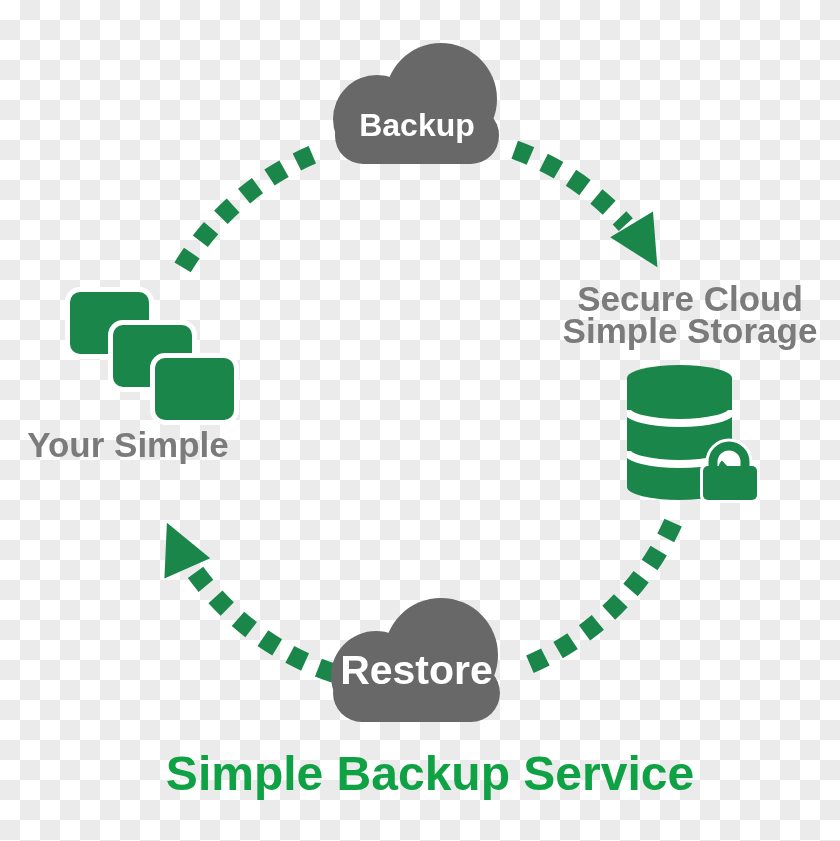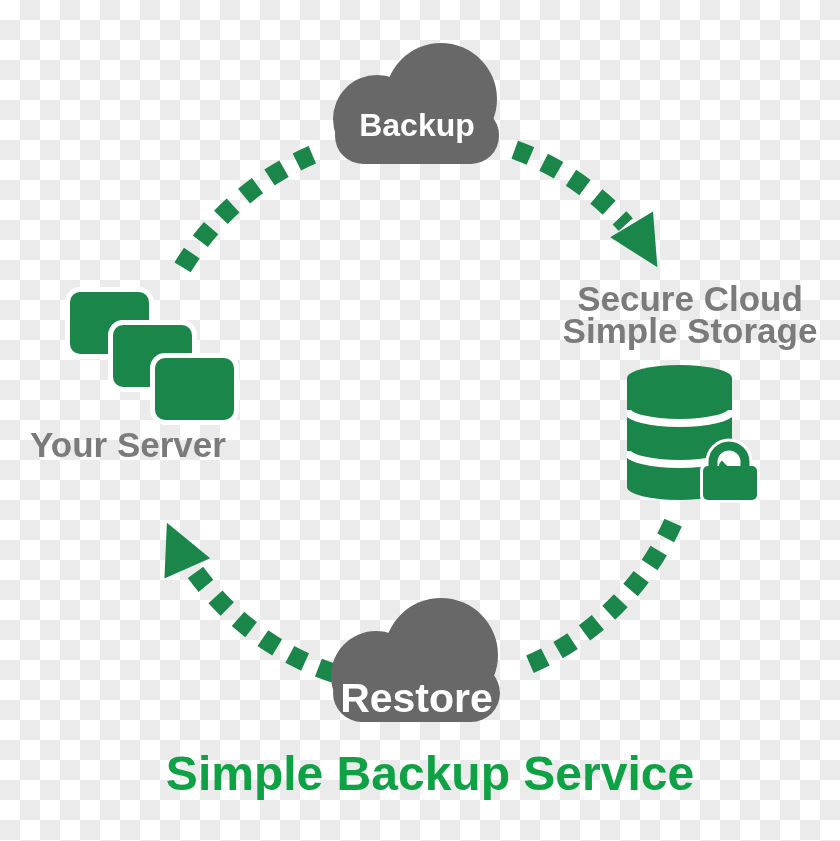--- a/index.html
+++ b/index.html
@@ -20,21 +20,21 @@
   .arcs { position:absolute; left:0; top:0; }
   .dash-arc { fill:none; stroke:var(--green,#1b8649); stroke-width:19;
               stroke-dasharray:17 14.5; stroke-linecap:butt; }
   .arrowhead { fill:var(--green,#1b8649); }
 
   .cloud { position:absolute; }
   .cloud-shape { fill:var(--cloud_gray,#686868); }
   .cloud-label { position:absolute; left:0; width:100%; text-align:center;
                  color:var(--cloud_text,#ffffff); font-weight:600; }
   .cloud-label.backup  { top:64px; font-size:32px; line-height:39px; }
-  .cloud-label.restore { top:80px; font-size:41px; line-height:41px; }
+  .cloud-label.restore { top:52px; font-size:41px; line-height:41px; }
 
   .side-label { position:absolute; text-align:center;
                 color:var(--label_gray,#7b7b7b); font-weight:600;
                 font-size:35px; line-height:32px; }
   .side-label span { display:block; }
   .storage-label { left:540px; top:283px; width:300px; }
   .server-label  { left:0px;  top:429px; width:256px; }
 
   .server-stack { position:absolute; left:70px; top:292px; width:170px; height:135px; }
   .server-square { position:absolute; width:79px; height:62px; border-radius:10px;
@@ -106,18 +106,18 @@
     <rect class="g-fill" x="4" y="29" width="54" height="34" rx="5"></rect>
   </svg>
 
   <div class="server-stack">
     <div class="server-square sq1"></div>
     <div class="server-square sq2"></div>
     <div class="server-square sq3"></div>
   </div>
 
   <div class="side-label server-label">
-    <span>Your Server</span>
+    <span>Your Simple</span>
   </div>
 
   <div class="title">Simple Backup Service</div>
 
 </div>
 
 </body></html>

